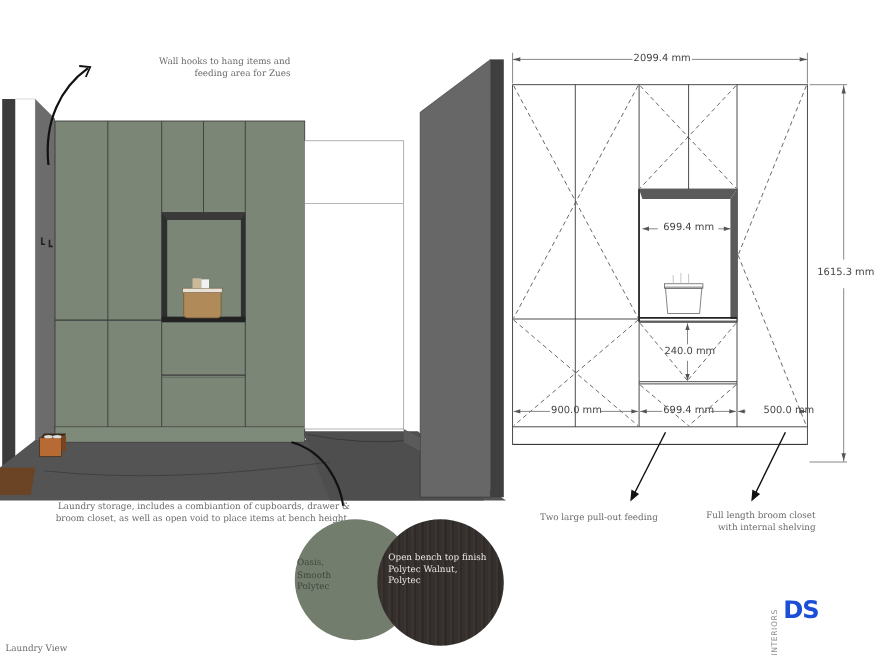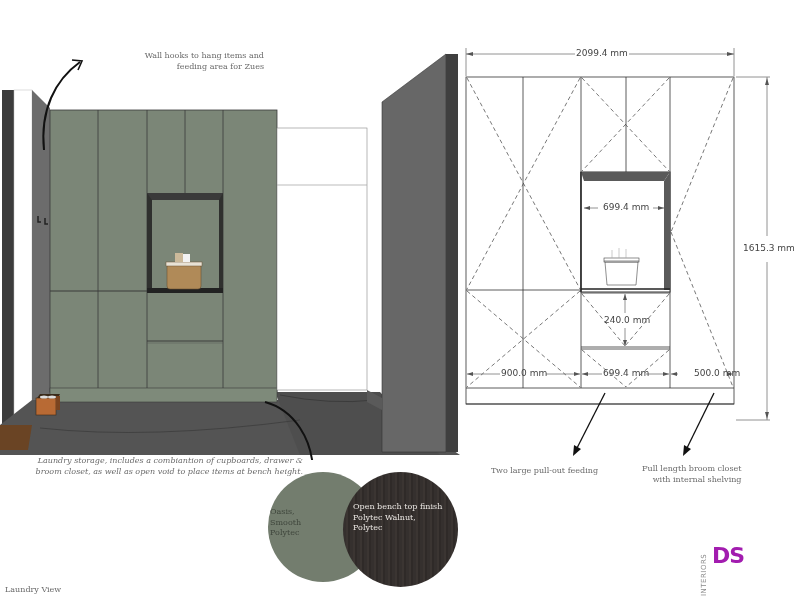--- a/index.html
+++ b/index.html
@@ -4,21 +4,21 @@
   <style>
     html, body { margin: 0; padding: 0; background: #ffffff; }
     body { width: 800px; height: 600px; position: relative; overflow: hidden;
            font-family: "DejaVu Serif", serif; color: #666; }
     .abs { position: absolute; }
     .note { font-size: 8px; line-height: 10.5px; color: #6a6a6a; font-family: "DejaVu Serif", serif; text-align: right; }
     .dim { font-family: "DejaVu Sans", sans-serif; font-size: 9px; color: #444; background: #fff; padding: 0 1px; }
     .dim-nobg { font-family: "DejaVu Sans", sans-serif; font-size: 9px; color: #444; }
     svg { position: absolute; left: 0; top: 0; }
     .swatch-text { font-size: 8px; line-height: 10.5px; font-family: "DejaVu Serif", serif; }
-    .logo-ds { font-family: "DejaVu Sans", sans-serif; font-weight: bold; color: #a21caf; letter-spacing: -1px; }
+    .logo-ds { font-family: "DejaVu Sans", sans-serif; font-weight: bold; color: #1d4ed8; letter-spacing: -1px; }
     .logo-side { font-family: "DejaVu Sans", sans-serif; font-size: 7px; color: #8a8a8a;
                  transform: rotate(-90deg); transform-origin: left top; letter-spacing: 0.5px; }
   </style>
 </head>
 <body>
 
 <div class="abs" style="left:0;top:0;width:460px;height:460px;">
   <svg width="460" height="460" viewBox="0 0 460 460">
 
     <rect x="2" y="90" width="12" height="335" fill="#3c3c3c"></rect>
@@ -79,21 +79,21 @@
     <path d="M265,402 C295,410 312,440 313,470" stroke="#111" stroke-width="2" fill="none"></path>
     <path d="M306,462 L313,474 L319,462" stroke="#111" stroke-width="1.6" fill="none"></path>
   </svg>
 </div>
 
 <div class="abs note" style="left:94px;top:51px;width:170px;">
   <div>Wall hooks  to hang items and</div>
   <div>feeding area for Zues</div>
 </div>
 
-<div class="abs note" style="left:3px;top:456px;width:300px;font-style:italic;">
+<div class="abs note" style="left:18px;top:456px;width:300px;">
   <div>Laundry storage, includes a combiantion of cupboards, drawer &amp;</div>
   <div>broom closet, as well as open void to place items at bench height.</div>
 </div>
 
 <div class="abs" style="left:268px;top:472px;width:200px;height:125px;">
   <div class="abs" style="left:0;top:0;width:110px;height:110px;border-radius:50%;background:#737d6e;"></div>
   <div class="abs" style="left:75px;top:0;width:115px;height:115px;border-radius:50%;background:repeating-linear-gradient(90deg,#35302e 0 3px,#3b3532 3px 5px,#2f2a28 5px 7px);"></div>
   <div class="abs swatch-text" style="left:2px;top:35px;color:#3f463c;">
     <div>Oasis,</div>
     <div>Smooth</div>

